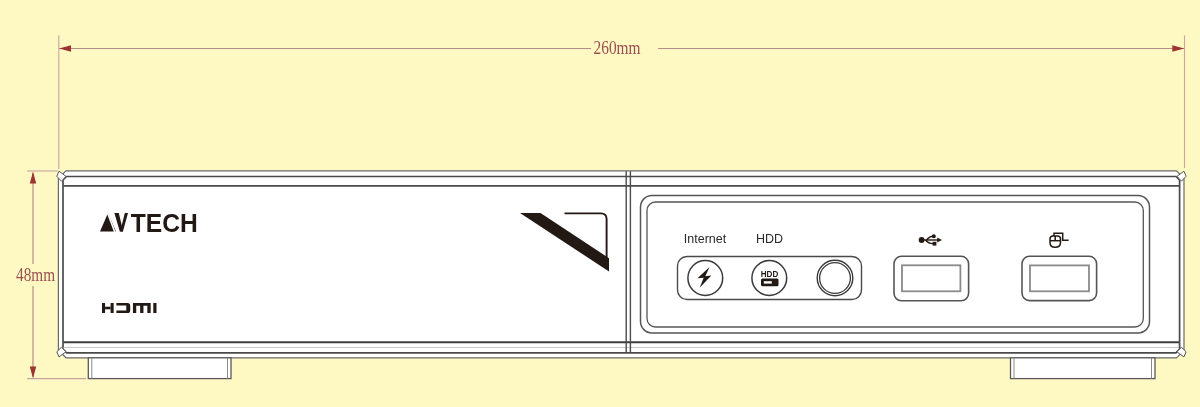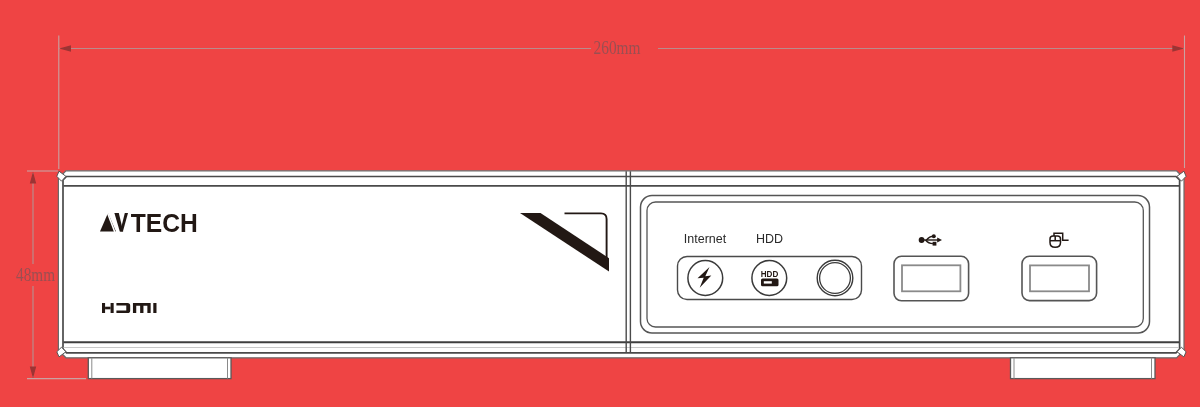--- a/index.html
+++ b/index.html
@@ -1,16 +1,16 @@
 <!DOCTYPE html>
 <html><head>
 <meta charset="utf-8">
 <style>
   html,body{margin:0;padding:0;background:#ffffff;}
-  .wrap{position:relative;width:1200px;height:407px;background:#ef4444;overflow:hidden;}
+  .wrap{position:relative;width:1200px;height:407px;background:#fef9c3;overflow:hidden;}
   svg{display:block;}
   text{font-family:"Liberation Sans",sans-serif;}
   .dim{font-family:"Liberation Serif",serif;fill:#9a4f52;}
 </style>
 </head>
 <body>
 <div class="wrap">
 <svg width="1200" height="407" viewBox="0 0 1200 407">
 
   <g>

